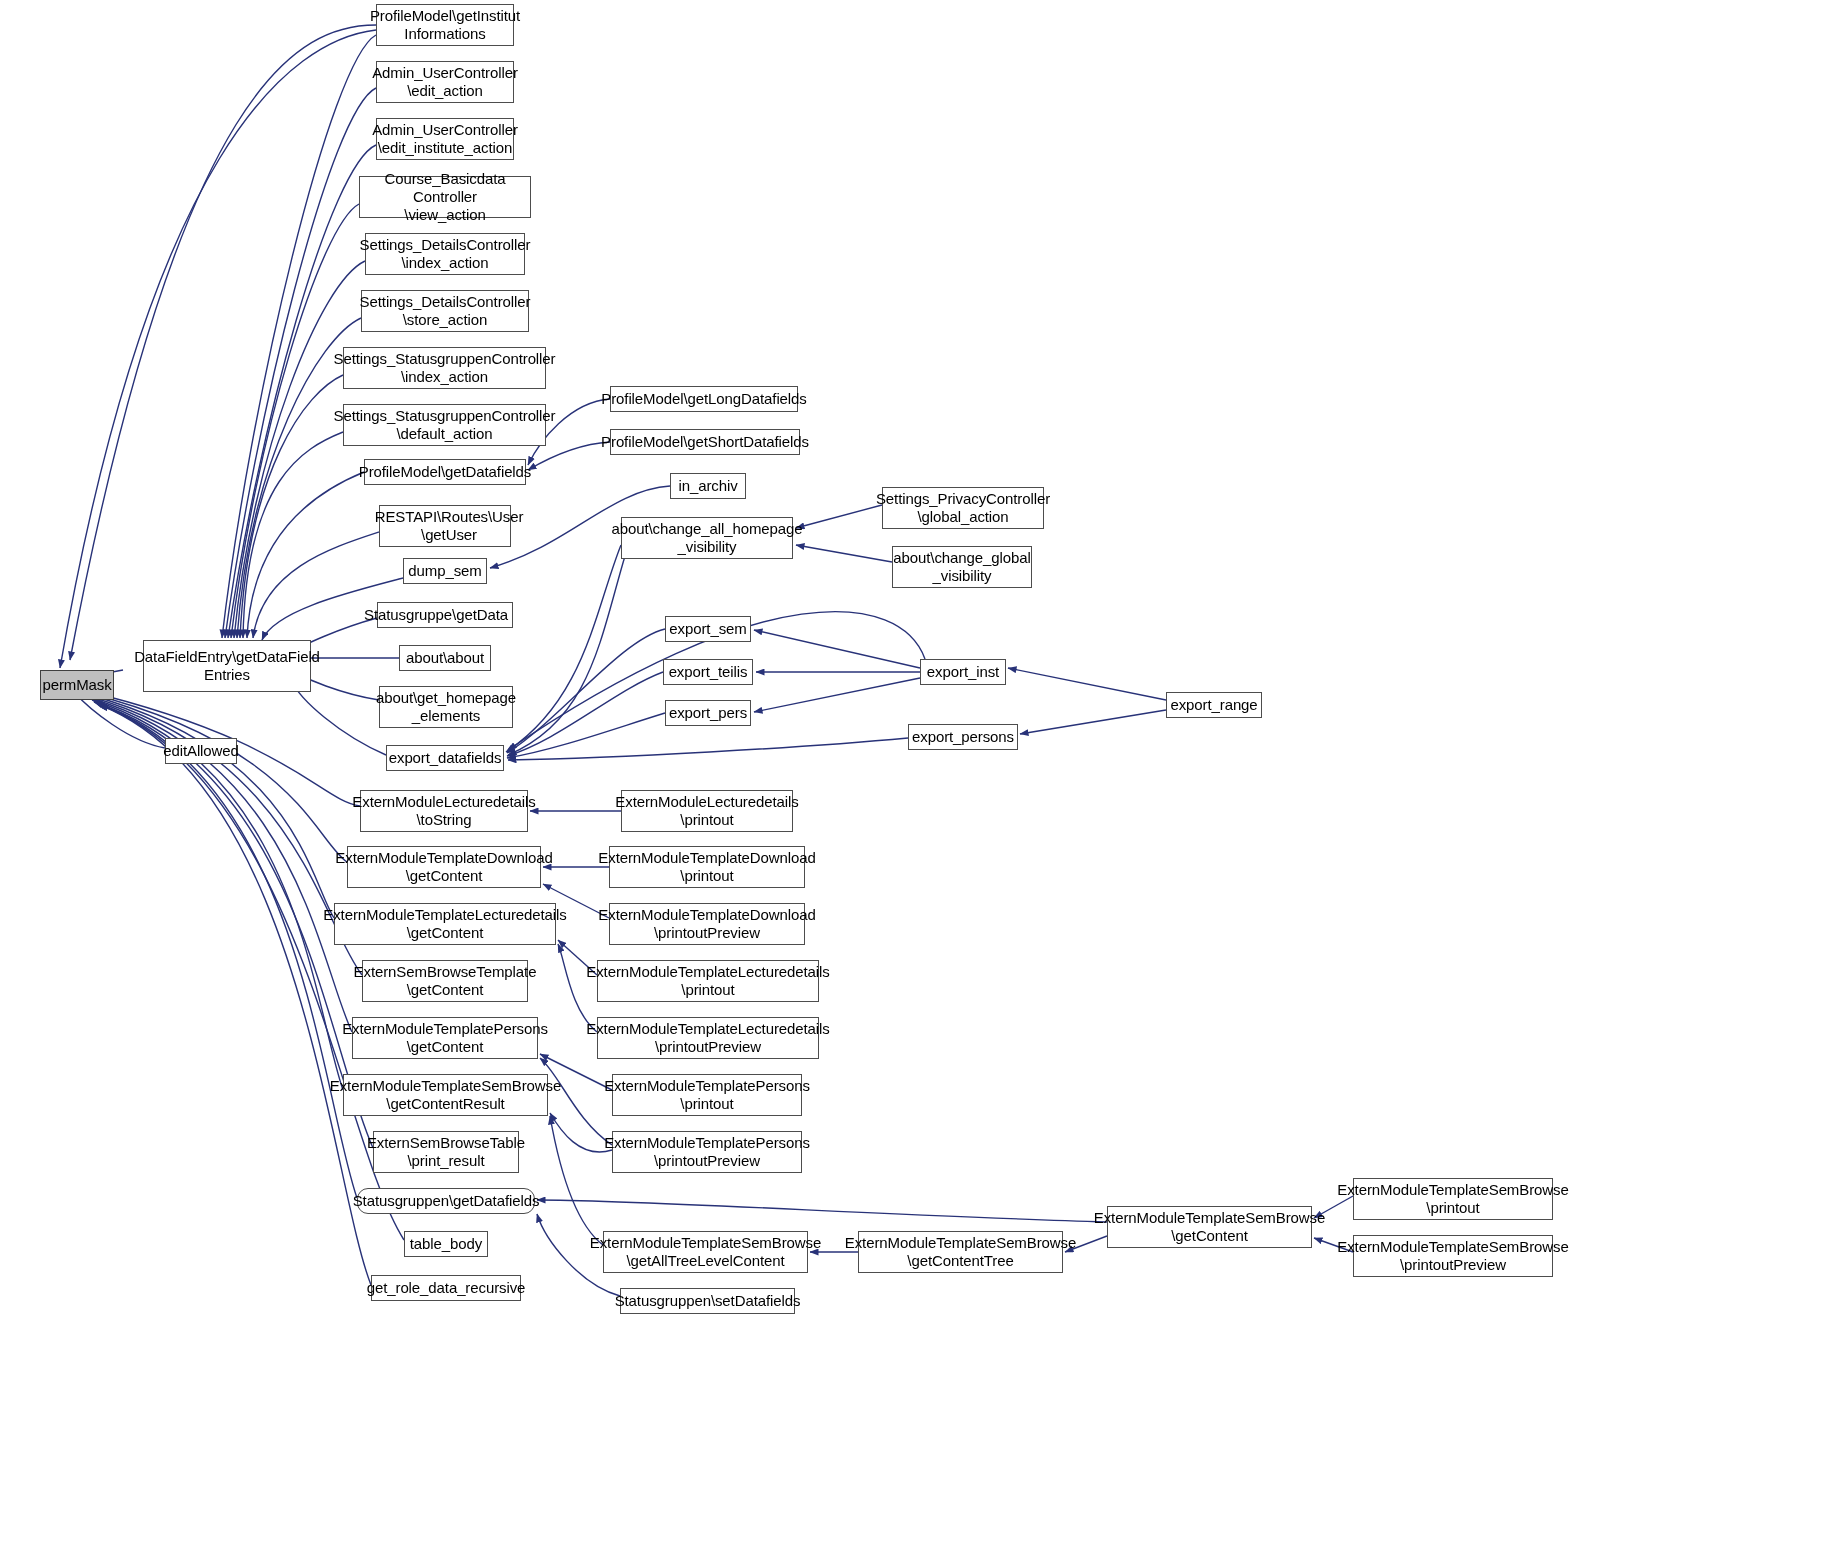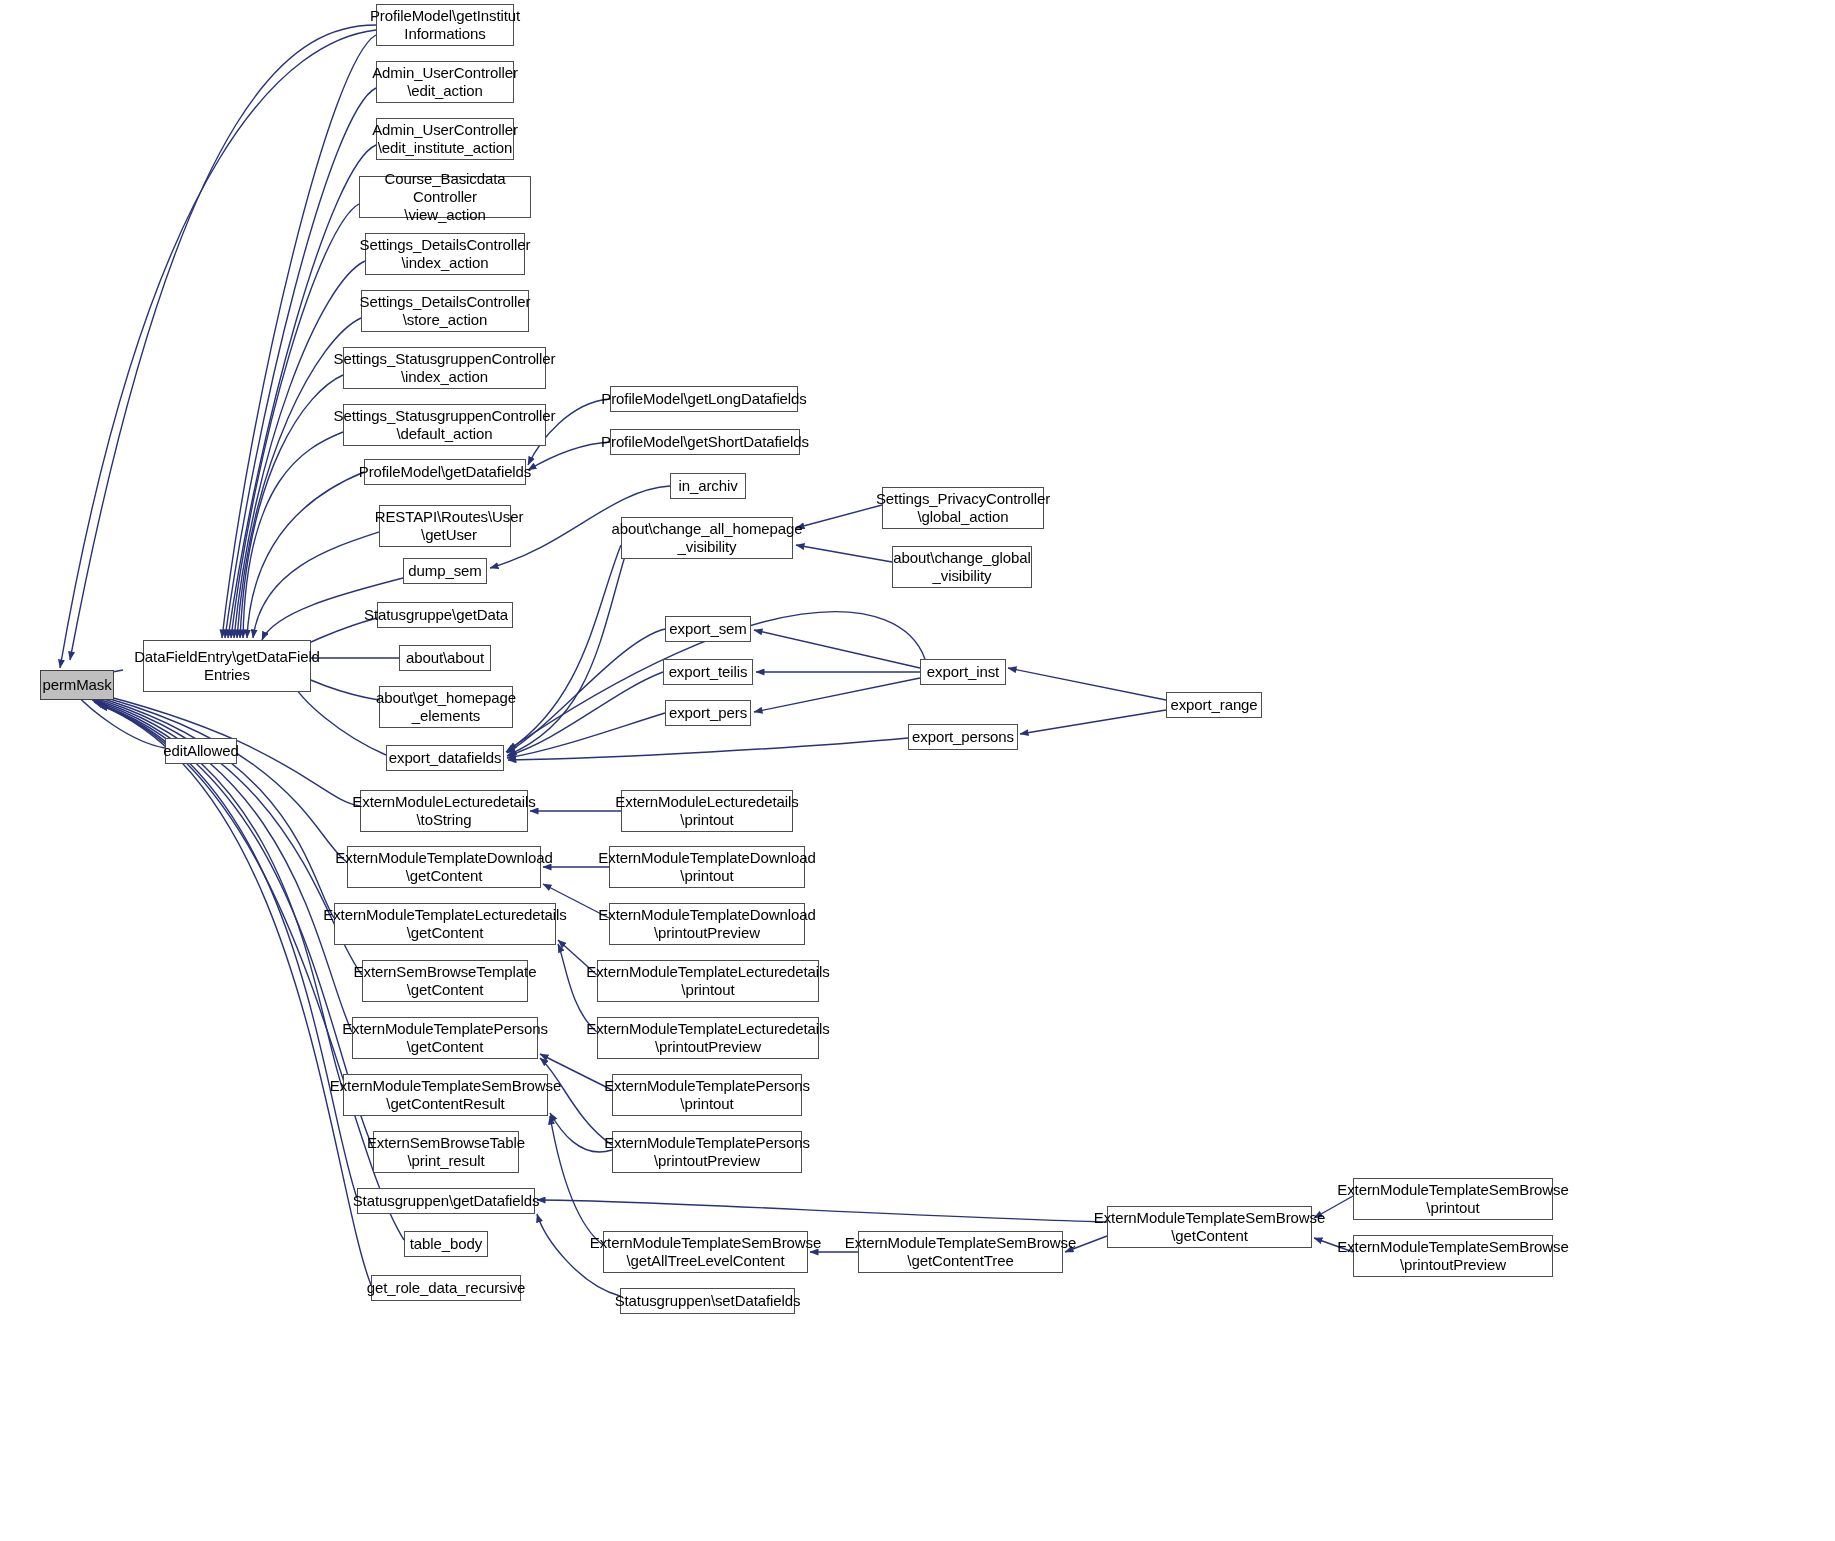--- a/index.html
+++ b/index.html
@@ -163,21 +163,21 @@
       <div class="node" style="left: 334px; top: 903px; width: 222px; height: 42px;"><span class="nlabel">ExternModuleTemplateLecturedetails
 \getContent</span></div>
       <div class="node" style="left: 362px; top: 960px; width: 166px; height: 42px;"><span class="nlabel">ExternSemBrowseTemplate
 \getContent</span></div>
       <div class="node" style="left: 352px; top: 1017px; width: 186px; height: 42px;"><span class="nlabel">ExternModuleTemplatePersons
 \getContent</span></div>
       <div class="node" style="left: 343px; top: 1074px; width: 205px; height: 42px;"><span class="nlabel">ExternModuleTemplateSemBrowse
 \getContentResult</span></div>
       <div class="node" style="left: 373px; top: 1131px; width: 146px; height: 42px;"><span class="nlabel">ExternSemBrowseTable
 \print_result</span></div>
-      <div class="node" style="left: 357px; top: 1188px; width: 178px; height: 26px;"><span class="nlabel">Statusgruppen\getDatafields</span></div>
+      <div class="node" style="left: 357px; top: 1188px; width: 178px; height: 26px; border-radius: 11px;"><span class="nlabel">Statusgruppen\getDatafields</span></div>
       <div class="node" style="left: 404px; top: 1231px; width: 84px; height: 26px;"><span class="nlabel">table_body</span></div>
       <div class="node" style="left: 371px; top: 1275px; width: 150px; height: 26px;"><span class="nlabel">get_role_data_recursive</span></div>
       <div class="node" style="left: 610px; top: 386px; width: 188px; height: 26px;"><span class="nlabel">ProfileModel\getLongDatafields</span></div>
       <div class="node" style="left: 610px; top: 429px; width: 190px; height: 26px;"><span class="nlabel">ProfileModel\getShortDatafields</span></div>
       <div class="node" style="left: 670px; top: 473px; width: 76px; height: 26px;"><span class="nlabel">in_archiv</span></div>
       <div class="node" style="left: 621px; top: 517px; width: 172px; height: 42px;"><span class="nlabel">about\change_all_homepage
 _visibility</span></div>
       <div class="node" style="left: 882px; top: 487px; width: 162px; height: 42px;"><span class="nlabel">Settings_PrivacyController
 \global_action</span></div>
       <div class="node" style="left: 892px; top: 546px; width: 140px; height: 42px;"><span class="nlabel">about\change_global

